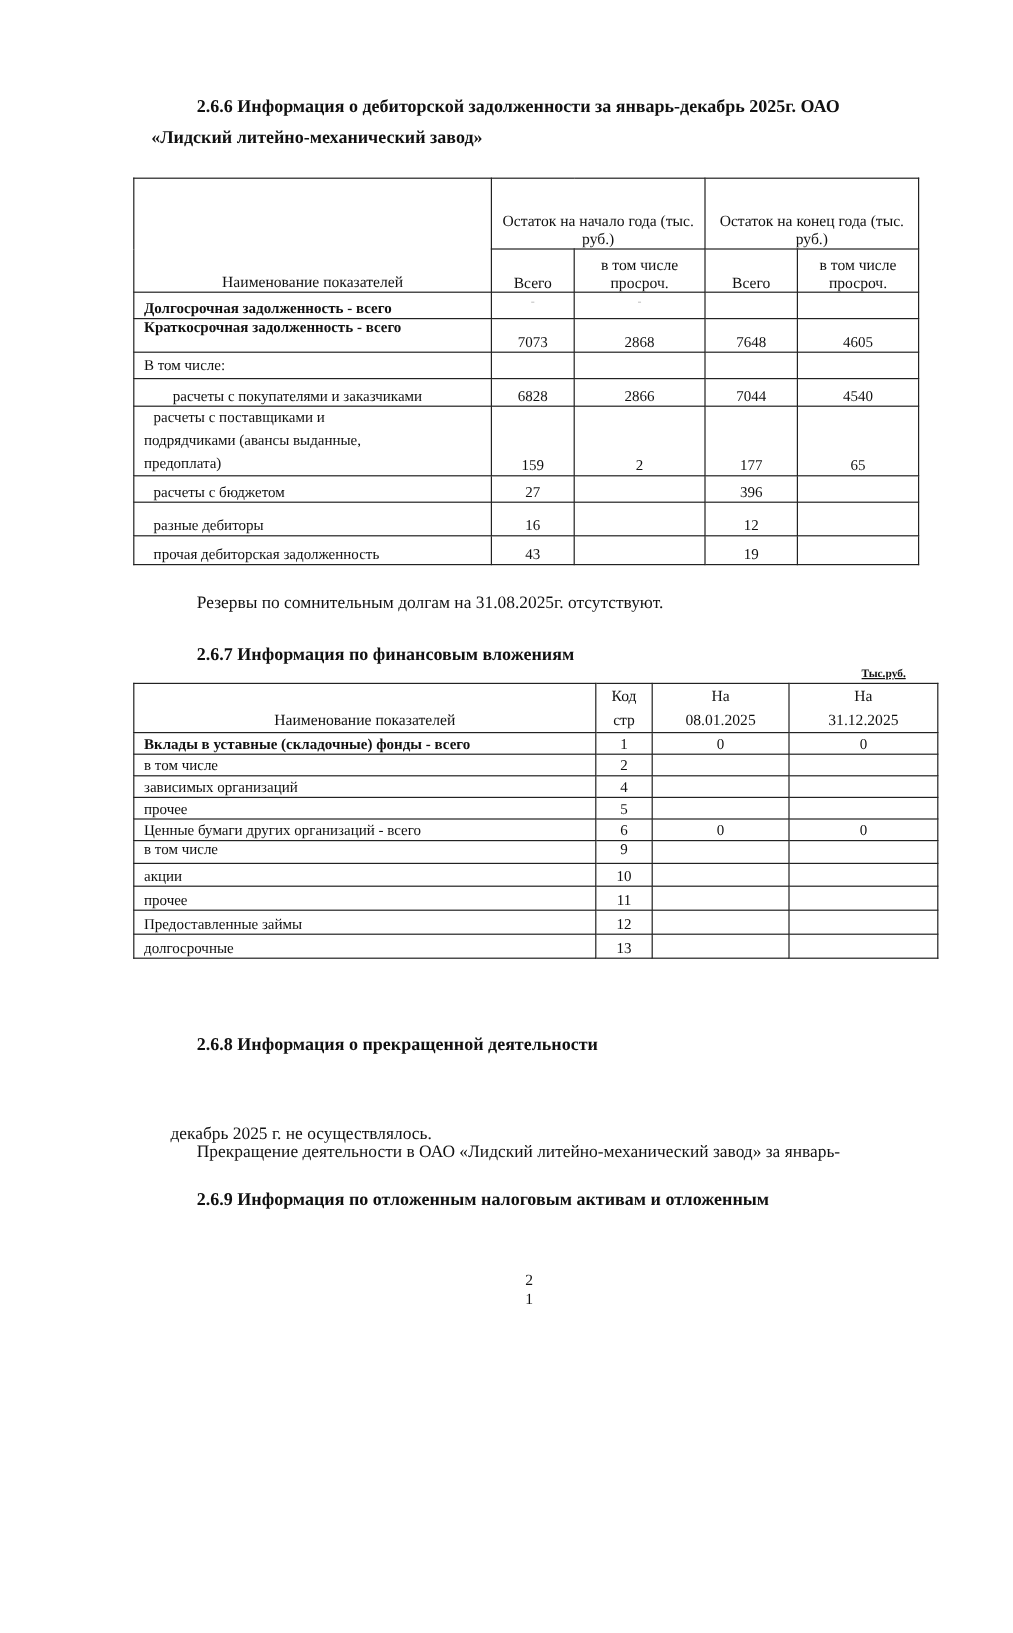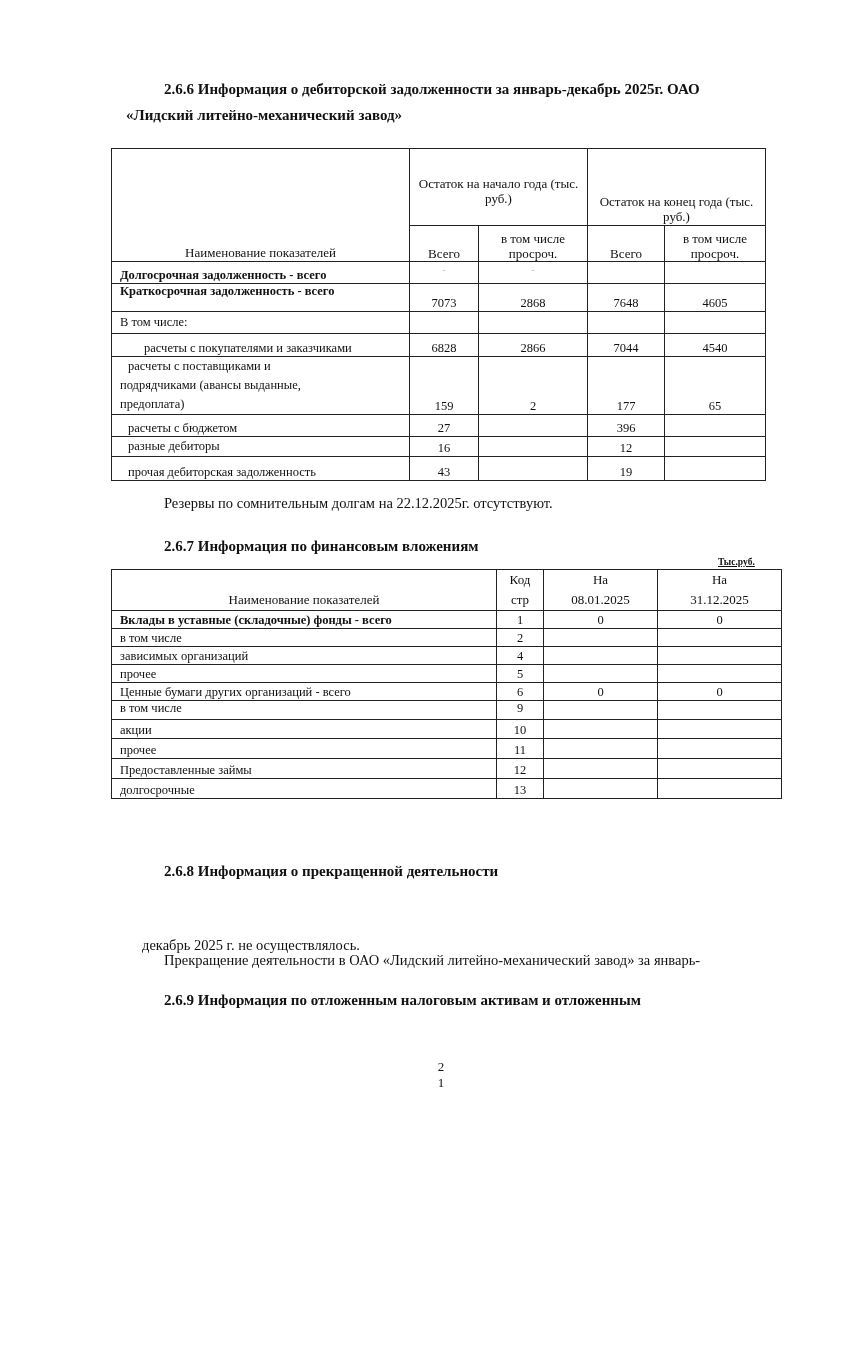--- a/index.html
+++ b/index.html
@@ -34,21 +34,21 @@
   <colgroup>
     <col style="width:298px">
       <col style="width:69px">
       <col style="width:109px">
       <col style="width:77px">
       <col style="width:101px">
   </colgroup>
   <tbody>
       <tr class="hdr1">
     <td class="c" rowspan="2" style="vertical-align:bottom; padding-bottom:1px;">Наименование  показателей</td>
-    <td class="c" colspan="2" style="padding-bottom:19px;">Остаток на начало года (тыс. руб.)</td>
+    <td class="c" colspan="2" style="padding-bottom:1px;">Остаток на начало года (тыс. руб.)</td>
     <td class="c" colspan="2" style="padding-bottom:1px;">Остаток на конец года (тыс. руб.)</td>
   </tr>
   <tr class="hdr2">
     <td class="c">Всего</td>
     <td class="c">в том числе просроч.</td>
     <td class="c">Всего</td>
     <td class="c">в том числе просроч.</td>
   </tr>
   <tr style="height:22px">
     <td class="b">Долгосрочная задолженность - всего</td>
@@ -86,37 +86,37 @@
     <td class="c">65</td>
   </tr>
   <tr style="height:22px">
     <td class="ind2">расчеты с бюджетом</td>
     <td class="c">27</td>
     <td class="c"></td>
     <td class="c">396</td>
     <td class="c"></td>
   </tr>
   <tr style="height:20px">
-    <td class="ind2" style="vertical-align:top; padding-top:2px">разные дебиторы</td>
+    <td class="ind2" style="vertical-align:top; padding-top:12px">разные дебиторы</td>
     <td class="c">16</td>
     <td class="c"></td>
     <td class="c">12</td>
     <td class="c"></td>
   </tr>
   <tr style="height:24px">
     <td class="ind2">прочая  дебиторская  задолженность</td>
     <td class="c">43</td>
     <td class="c"></td>
     <td class="c">19</td>
     <td class="c"></td>
   </tr>
 </tbody>
   </table>
 
-<div class="abs para" style="left:164px; top:495px;">Резервы по сомнительным долгам  на 22.12.2025г. отсутствуют.</div>
+<div class="abs para" style="left:164px; top:495px;">Резервы по сомнительным долгам  на 31.08.2025г. отсутствуют.</div>
 
 <div class="abs h-bold" style="left:164px; top:538px;">2.6.7 Информация по финансовым вложениям</div>
 <div class="abs units" style="left:718px; top:557px;">Тыс.руб.</div>
 
 <table id="t2">
   <colgroup>
     <col style="width:385px">
       <col style="width:47px">
       <col style="width:114px">
       <col style="width:124px">

